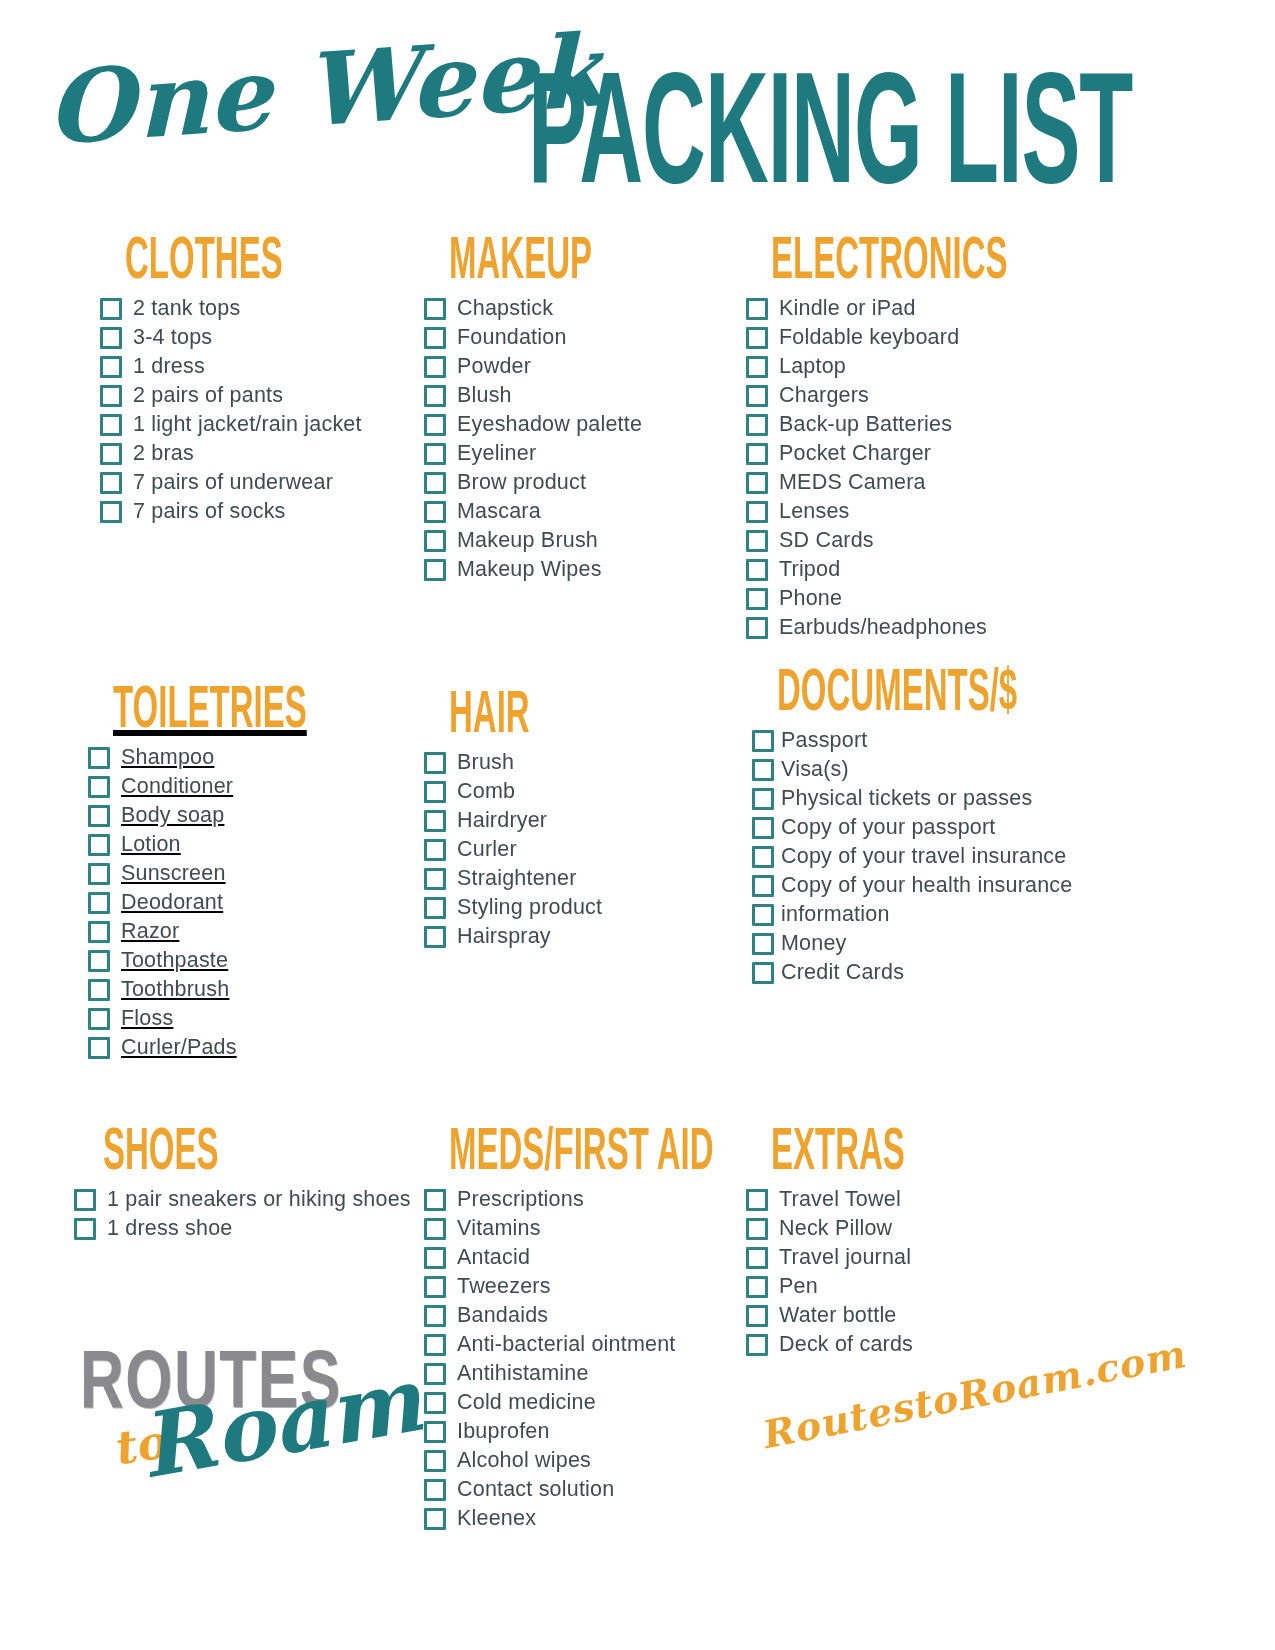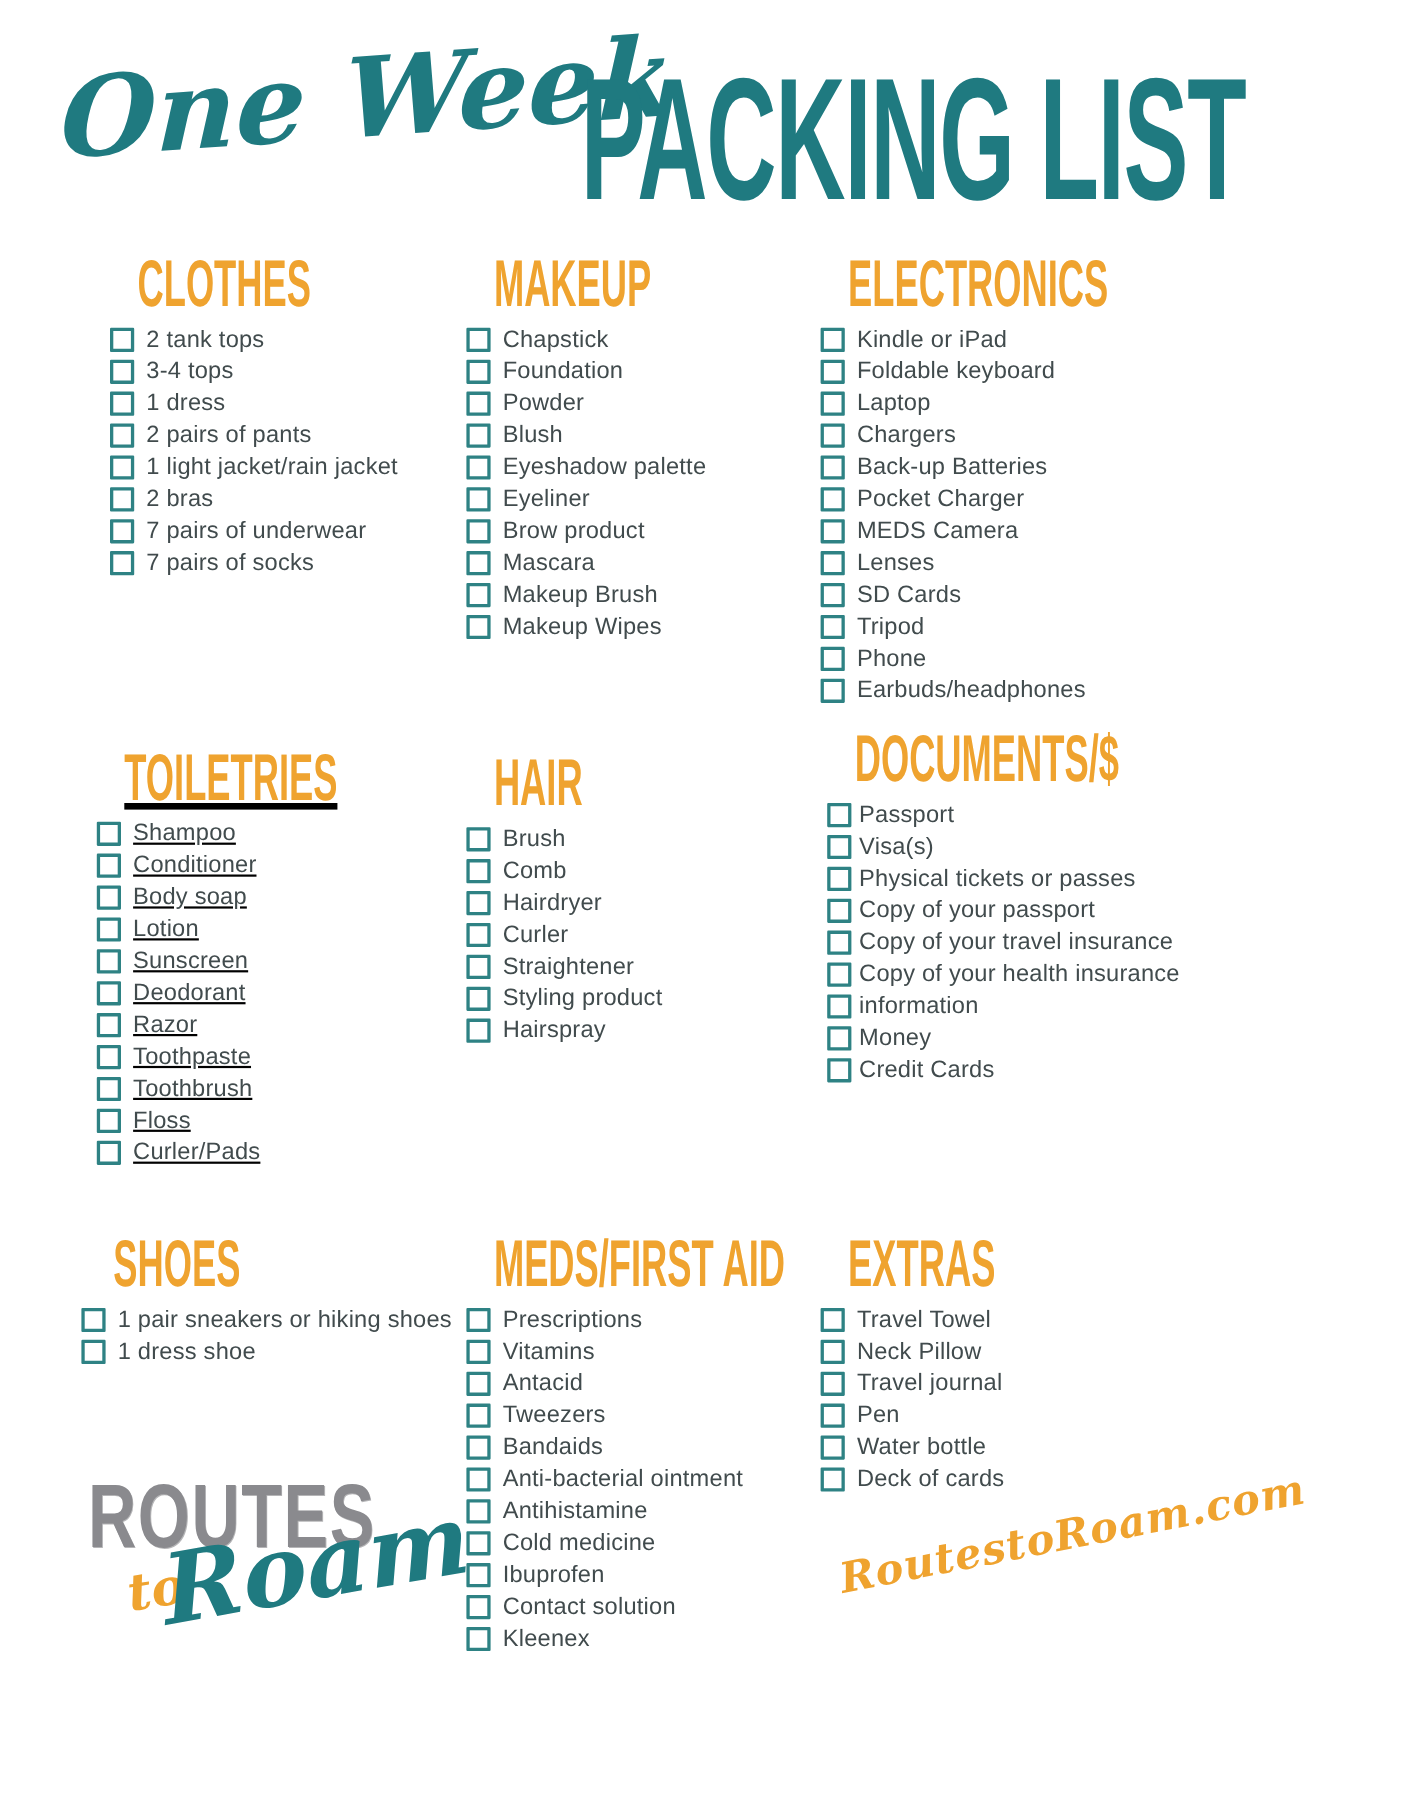--- a/index.html
+++ b/index.html
@@ -396,20 +396,24 @@
           <li class="item">
             <span class="checkbox"></span>
             <span class="label">Cold medicine</span>
           </li>
           <li class="item">
             <span class="checkbox"></span>
             <span class="label">Ibuprofen</span>
           </li>
           <li class="item">
             <span class="checkbox"></span>
+            <span class="label">Alcohol wipes</span>
+          </li>
+          <li class="item">
+            <span class="checkbox"></span>
             <span class="label">Contact solution</span>
           </li>
           <li class="item">
             <span class="checkbox"></span>
             <span class="label">Kleenex</span>
           </li>
         </ul>
       </section>
       <section class="section pos-extras">
         <h2 class="sec-title">EXTRAS</h2>

